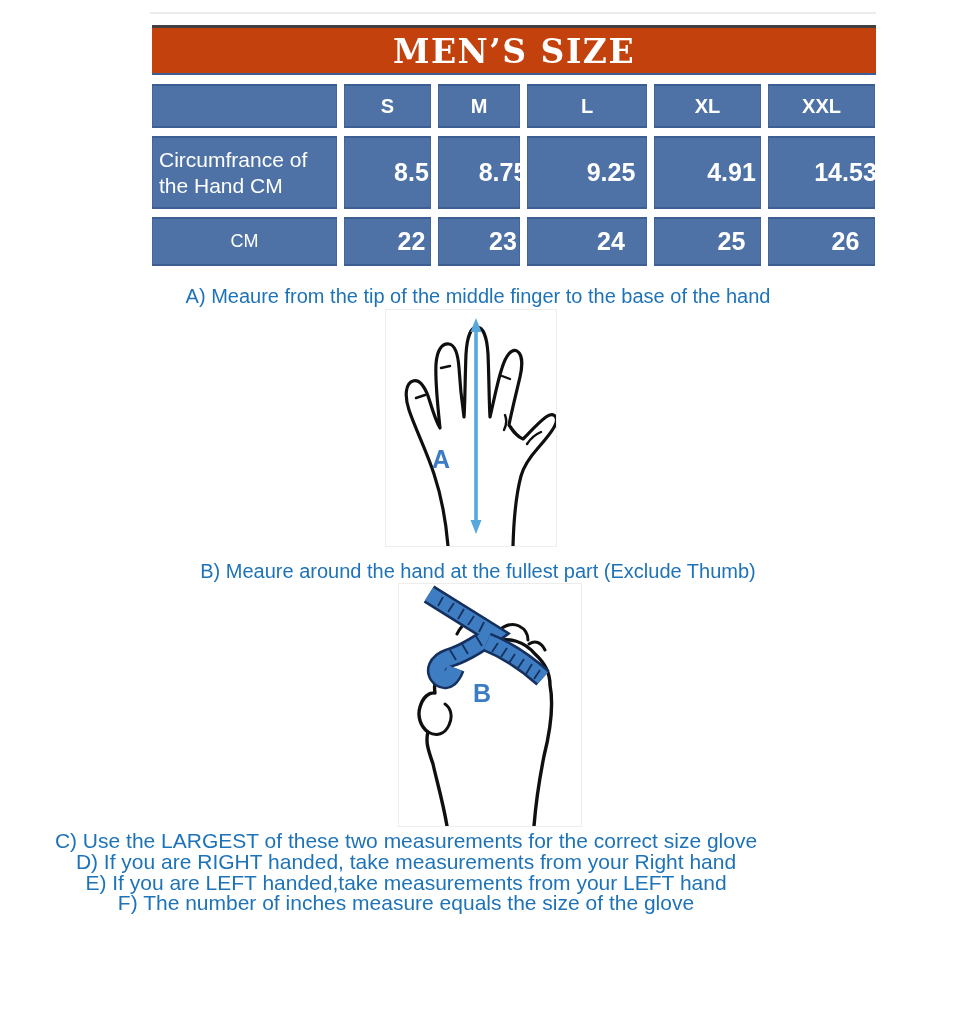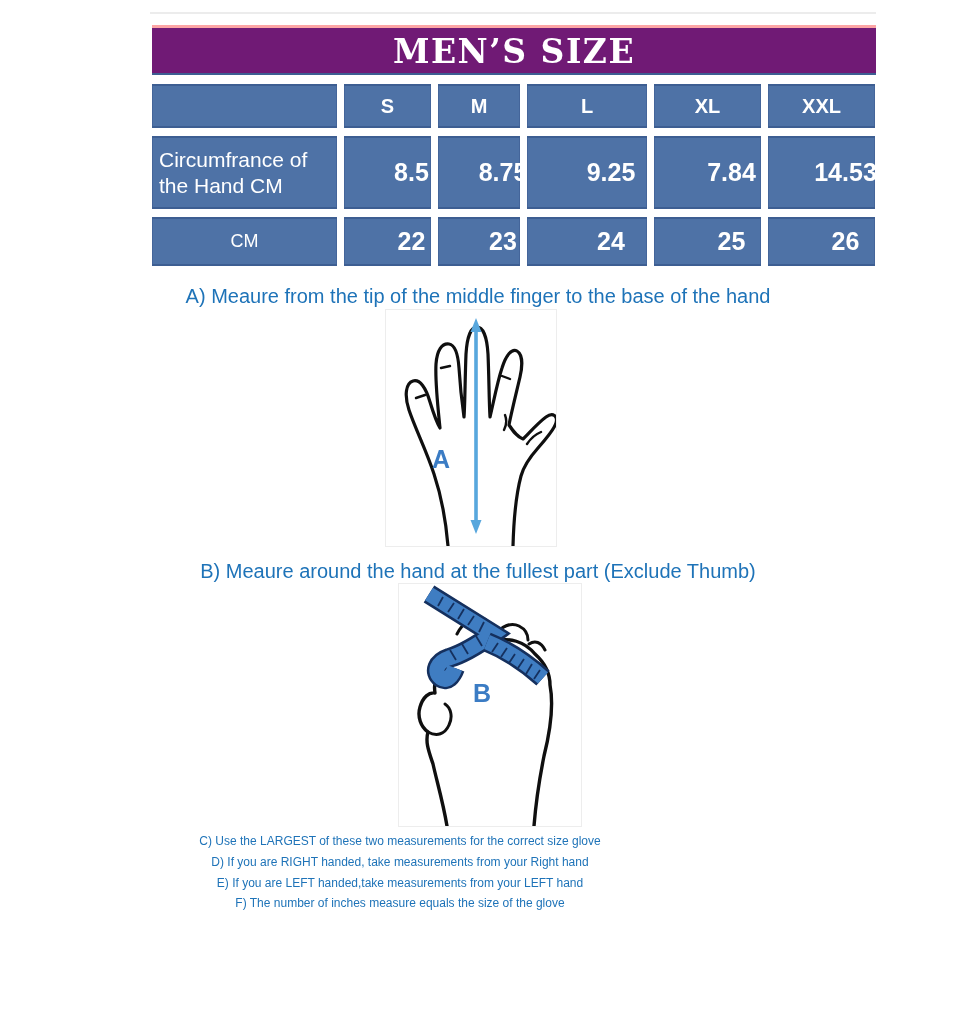--- a/index.html
+++ b/index.html
@@ -2,21 +2,21 @@
 <html><head>
 <meta charset="utf-8">
 <style>
   html,body{margin:0;padding:0;background:#ffffff;}
   #page{position:relative;width:956px;height:1024px;background:#ffffff;
         font-family:"Liberation Sans",sans-serif;overflow:hidden;}
 
   .faint-rule{position:absolute;left:150px;top:12px;width:726px;height:2px;background:#ececec;}
 
   .title-bar{position:absolute;left:152px;top:25px;width:724px;height:47px;
-             background:#701a75;border-top:3px solid #fca5a5;
+             background:#c2410c;border-top:3px solid #404040;
              box-shadow:inset 0 -2px 0 #3d5e92;
              display:flex;align-items:center;justify-content:center;}
   .title-bar .t{color:#ffffff;font-family:"DejaVu Serif",serif;font-weight:bold;
                 font-size:33px;letter-spacing:1.5px;}
 
   .grid{position:absolute;left:152px;top:84px;width:724px;display:grid;
         grid-template-columns:185px 87px 82px 120px 107px 107px;
         grid-template-rows:44px 73px 49px;
         column-gap:7px;row-gap:8px;}
   .cell{background:#4e72a6;color:#ffffff;display:flex;align-items:center;justify-content:center;
@@ -24,22 +24,22 @@
                    inset 1px 0 0 #44659a,inset -1px 0 0 #44659a;}
   .cell.colhead{font-weight:bold;font-size:20px;}
   .cell.value{font-weight:bold;font-size:25px;padding-left:48px;}
   .cell.rowlabel{font-size:21px;line-height:26px;justify-content:flex-start;
                  text-align:left;padding:0 12px 0 7px;}
   .cell.cmlabel{font-size:18px;}
 
   .instr{position:absolute;left:0;width:956px;text-align:center;color:#1e73b8;font-size:20px;}
   .instr-a{top:285px;}
   .instr-b{top:560px;}
-  .instr-block{position:absolute;left:6px;top:831px;width:788px;text-align:center;
-               color:#1e73b8;font-size:12px;line-height:20.8px;}
+  .instr-block{position:absolute;left:12px;top:831px;width:788px;text-align:center;
+               color:#1e73b8;font-size:21px;line-height:20.8px;}
 
   .fig{position:absolute;border:1px solid #ededed;background:#ffffff;}
   .fig-hand{left:385px;top:309px;width:170px;height:236px;}
   .fig-fist{left:398px;top:583px;width:182px;height:242px;}
   .fig svg{display:block;}
   .diagram-letter{font-family:"Liberation Sans",sans-serif;font-weight:bold;font-size:25px;fill:#3b7cc4;}
 </style>
 </head>
 <body>
 
@@ -57,21 +57,21 @@
     <div class="cell colhead">S</div>
     <div class="cell colhead">M</div>
     <div class="cell colhead">L</div>
     <div class="cell colhead">XL</div>
     <div class="cell colhead">XXL</div>
 
     <div class="cell rowlabel">Circumfrance of the Hand CM</div>
     <div class="cell value">8.5</div>
     <div class="cell value">8.75</div>
     <div class="cell value">9.25</div>
-    <div class="cell value">7.84</div>
+    <div class="cell value">4.91</div>
     <div class="cell value">14.53</div>
 
     <div class="cell cmlabel">CM</div>
     <div class="cell value">22</div>
     <div class="cell value">23</div>
     <div class="cell value">24</div>
     <div class="cell value">25</div>
     <div class="cell value">26</div>
   </div>
 

